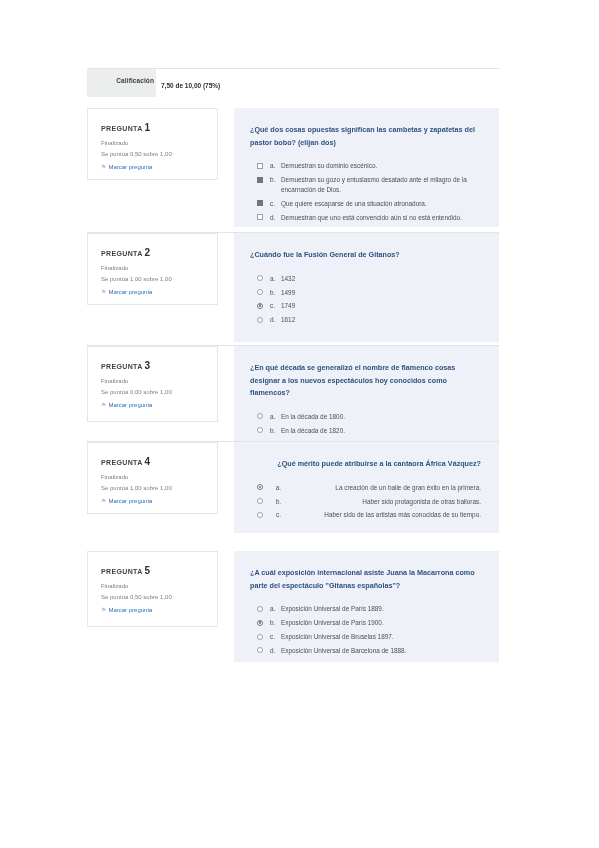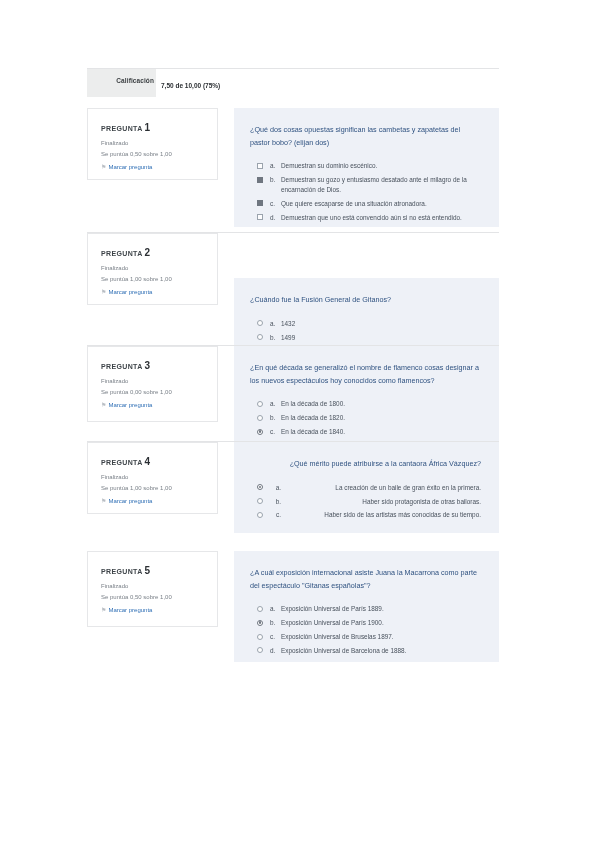--- a/index.html
+++ b/index.html
@@ -121,21 +121,21 @@
     top: 0;
     width: 265px;
     background: #eef1f7;
     box-sizing: border-box;
     padding: 16px 18px 16px 16px;
   }
   .qtext {
     font-size: 7.2px;
     line-height: 1.75;
     color: #2f5280;
-    font-weight: normal;
+    font-weight: bold;
     margin: 0 0 12px 0;
   }
   .answers {
     margin: 0;
     padding: 0;
     list-style: none;
   }
   .answer {
     display: flex;
     align-items: flex-start;
@@ -233,21 +233,21 @@
           </ul>
         </div>
       </div>
       <div class="qrow with-rule" style="top: 232px; height: 110px;">
         <div class="qinfo" style="height: 72px;">
           <div class="qinfo-title"><span>PREGUNTA</span> <span class="qnum">2</span></div>
           <div class="qinfo-state">Finalizado</div>
           <div class="qinfo-marks">Se puntúa 1,00 sobre 1,00</div>
           <div class="qinfo-flag"><span class="flag-icon">⚑</span><span>Marcar pregunta</span></div>
         </div>
-        <div class="qbody" style="height: 109px; margin-top: 45px;">
+        <div class="qbody" style="height: 109px;">
           <div class="qtext">¿Cuándo fue la Fusión General de Gitanos?</div>
           <ul class="answers">
             <li class="answer">
               <span class="ctrl radio"></span>
               <span class="akey">a.</span>
               <span class="atext">1432</span>
             </li>
             <li class="answer">
               <span class="ctrl radio"></span>
               <span class="akey">b.</span>

